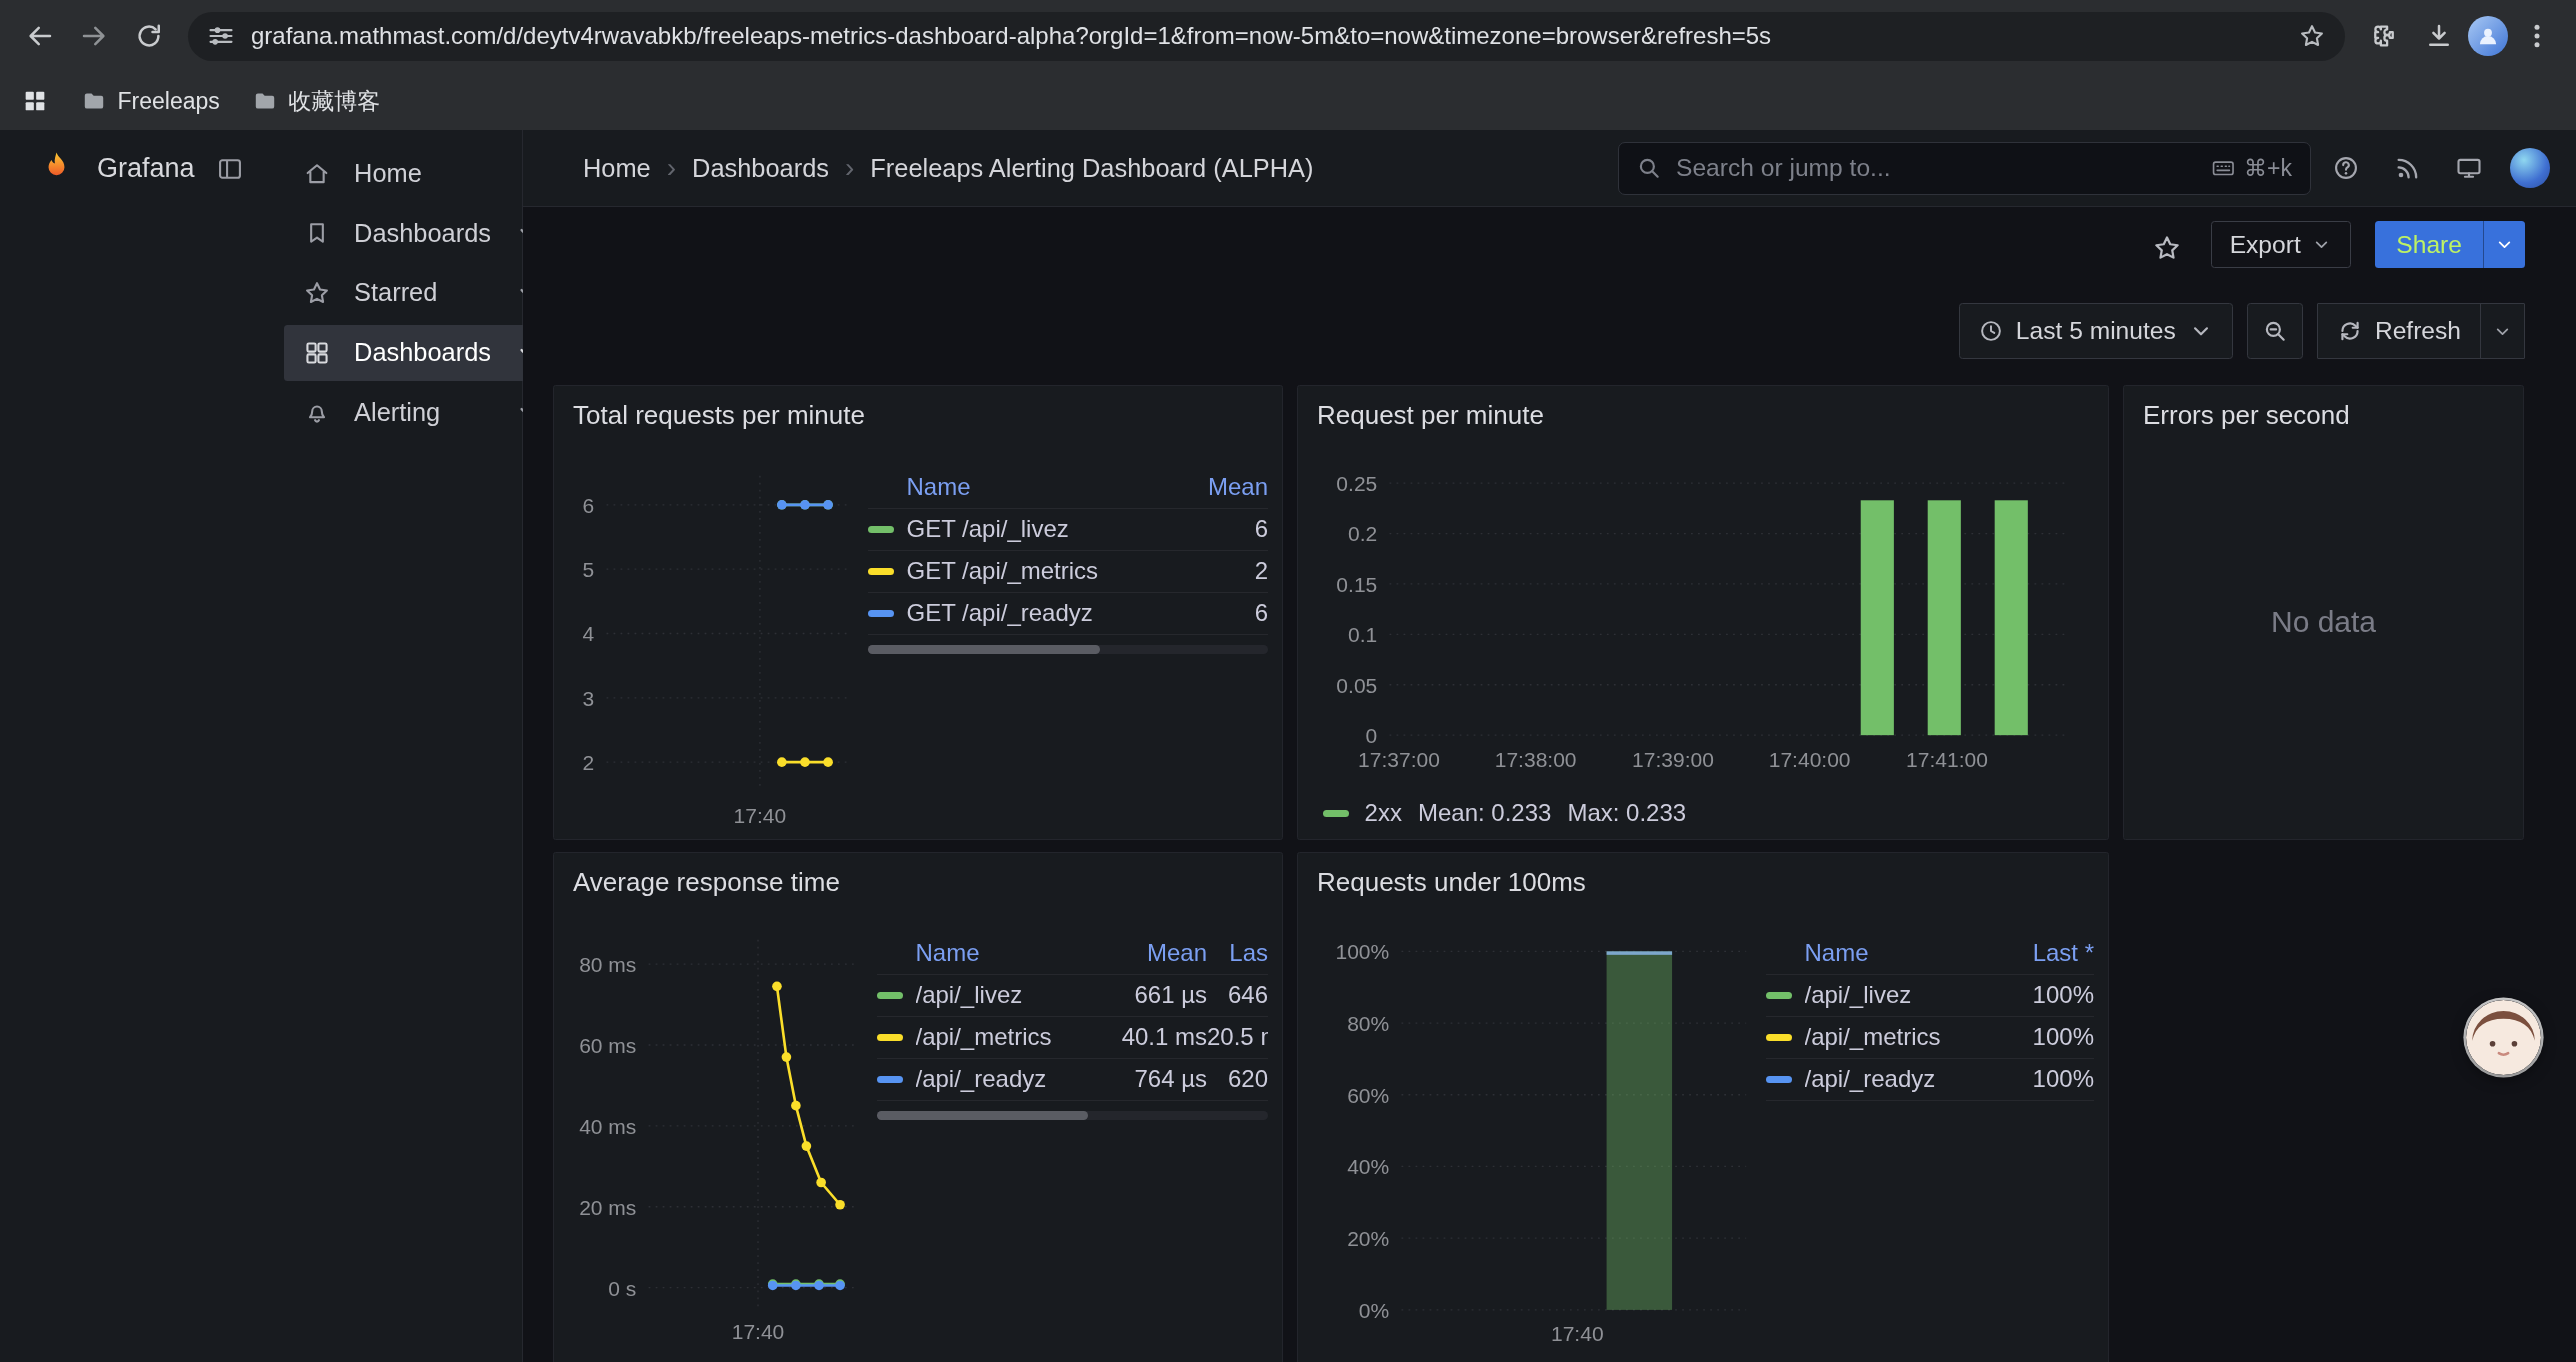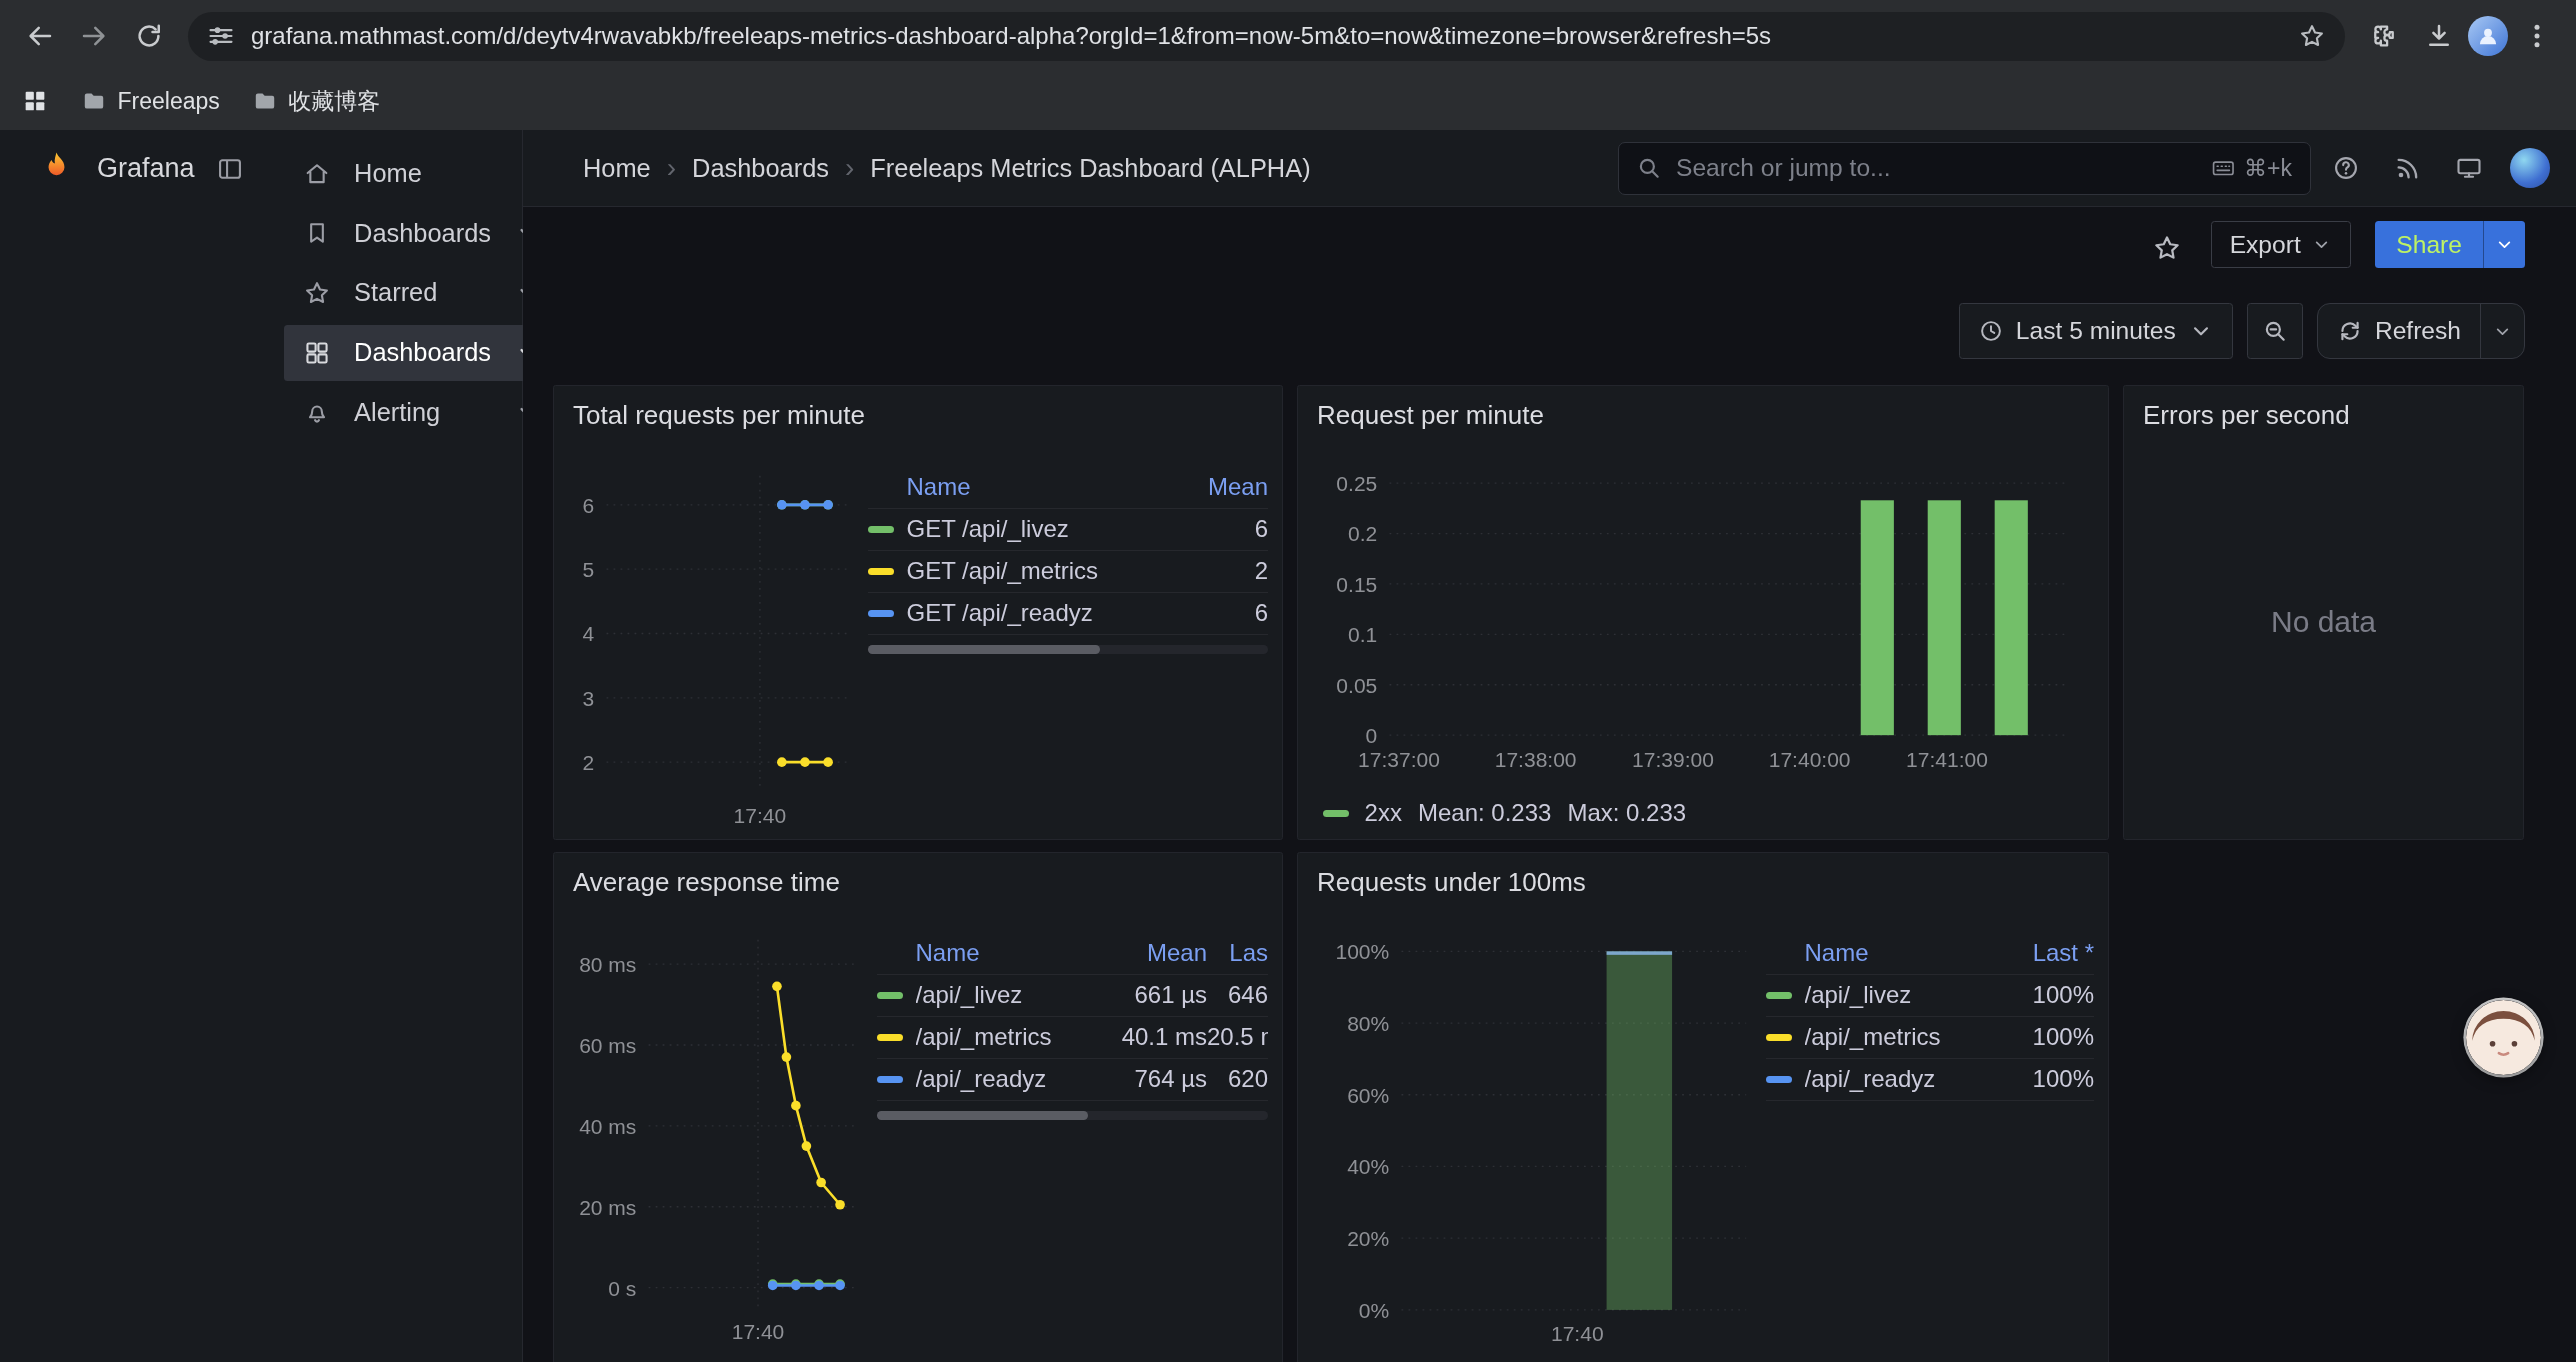--- a/index.html
+++ b/index.html
@@ -62,21 +62,21 @@
   .btn .chev,.share-caret .chev,.r-caret .chev,.tb .chev{width:21px;height:21px;color:#9fa2aa}
   .share{display:flex;height:47px;border-radius:3.5px;overflow:hidden}
   .share-main{background:var(--accent);color:#bef264;display:flex;align-items:center;padding:0 21px;font-size:24.6px;font-weight:500}
   .share-caret{background:var(--accent);border-left:0.9px solid rgba(0,0,0,0.35);width:42px;display:flex;align-items:center;justify-content:center}
   .share-caret .chev{color:#fff}
 
   .timebar{height:56px;margin-top:35px;display:flex;justify-content:flex-end;align-items:center;gap:14px;padding-right:51px}
   .tb{height:56px;background:var(--panel);border:0.9px solid #34373f;border-radius:3.5px;display:flex;align-items:center;gap:12.3px;padding:0 17.5px;font-size:24.6px;color:#d5d6db}
   .tb svg.ic{width:26px;height:26px;color:#b6b8bf}
   .tb.square{width:56px;padding:0;justify-content:center}
-  .split{display:flex;height:56px;background:var(--panel);border:0.9px solid #34373f;border-radius:13px;overflow:hidden}
+  .split{display:flex;height:56px;background:var(--panel);border:0.9px solid #34373f;border-radius:1px;overflow:hidden}
   .r-main{display:flex;align-items:center;gap:12.3px;padding:0 19px;font-size:24.6px;color:#d5d6db}
   .r-main svg.ic{width:26px;height:26px;color:#b6b8bf}
   .r-caret{width:44px;border-left:0.9px solid #34373f;display:flex;align-items:center;justify-content:center}
 
   
   .grid{margin:26px 51px 0 30px;display:grid;grid-template-columns:730px 812px 401px;grid-template-rows:455px 521px;gap:11.4px 14px}
   .panel{background:var(--panel);border:0.9px solid var(--panel-border);border-radius:2.6px;overflow:hidden;position:relative}
   .ptitle{padding:14px 19px 5.3px;font-size:26px;font-weight:500;color:var(--text-bright);white-space:nowrap;overflow:hidden}
   .pbody{display:flex;padding:0 14px}
   .chart{display:block;flex:none;margin-top:21px}
@@ -337,21 +337,21 @@
     </nav>
   </aside>
 
   <div class="main">
     <header class="main-header">
       <div class="breadcrumb">
         <span>Home</span>
         <span class="crumb-sep">›</span>
         <span>Dashboards</span>
         <span class="crumb-sep">›</span>
-        <span>Freeleaps Metrics Dashboard (ALPHA)</span>
+        <span>Freeleaps Alerting Dashboard (ALPHA)</span>
       </div>
       <div class="search">
         <svg class="ic" viewBox="0 0 30 30" width="26" height="26">
             <use href="#i-search"></use>
           </svg>
         <input placeholder="Search or jump to..." style="">
         <div class="kbd">
           <svg class="ic" viewBox="0 0 28 28" width="24.6" height="24.6">
               <use href="#i-kbd"></use>
             </svg>

